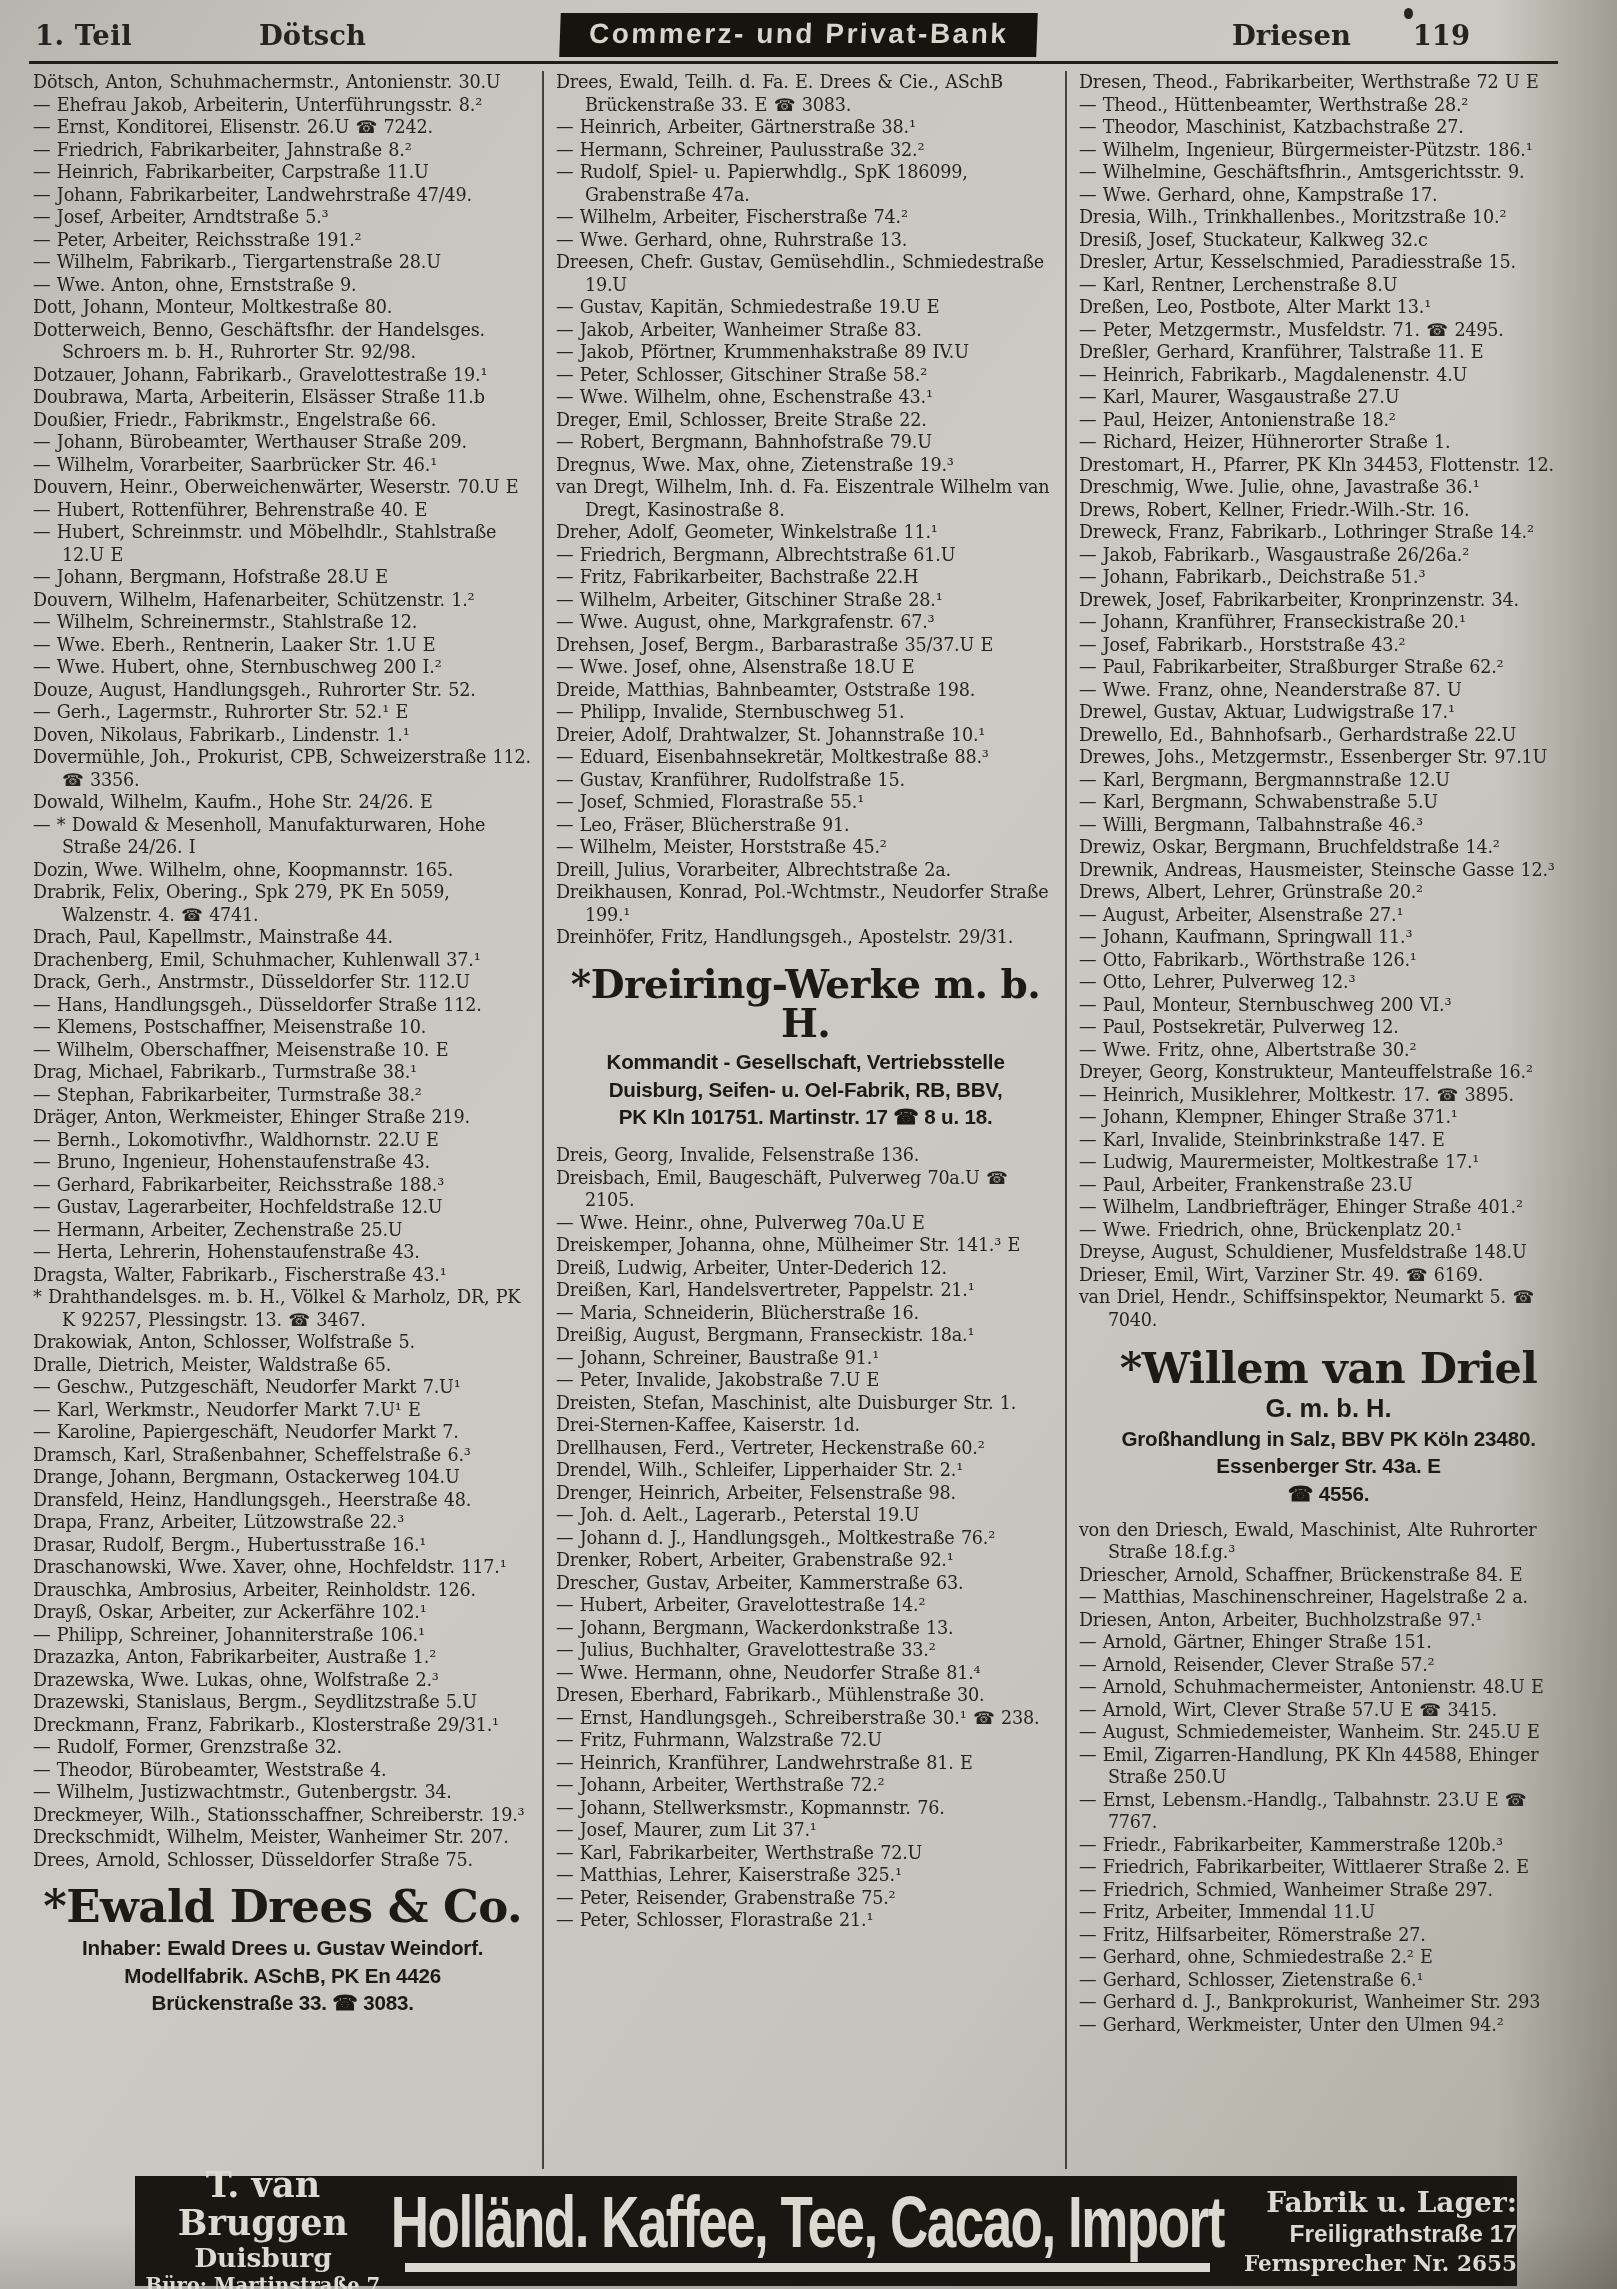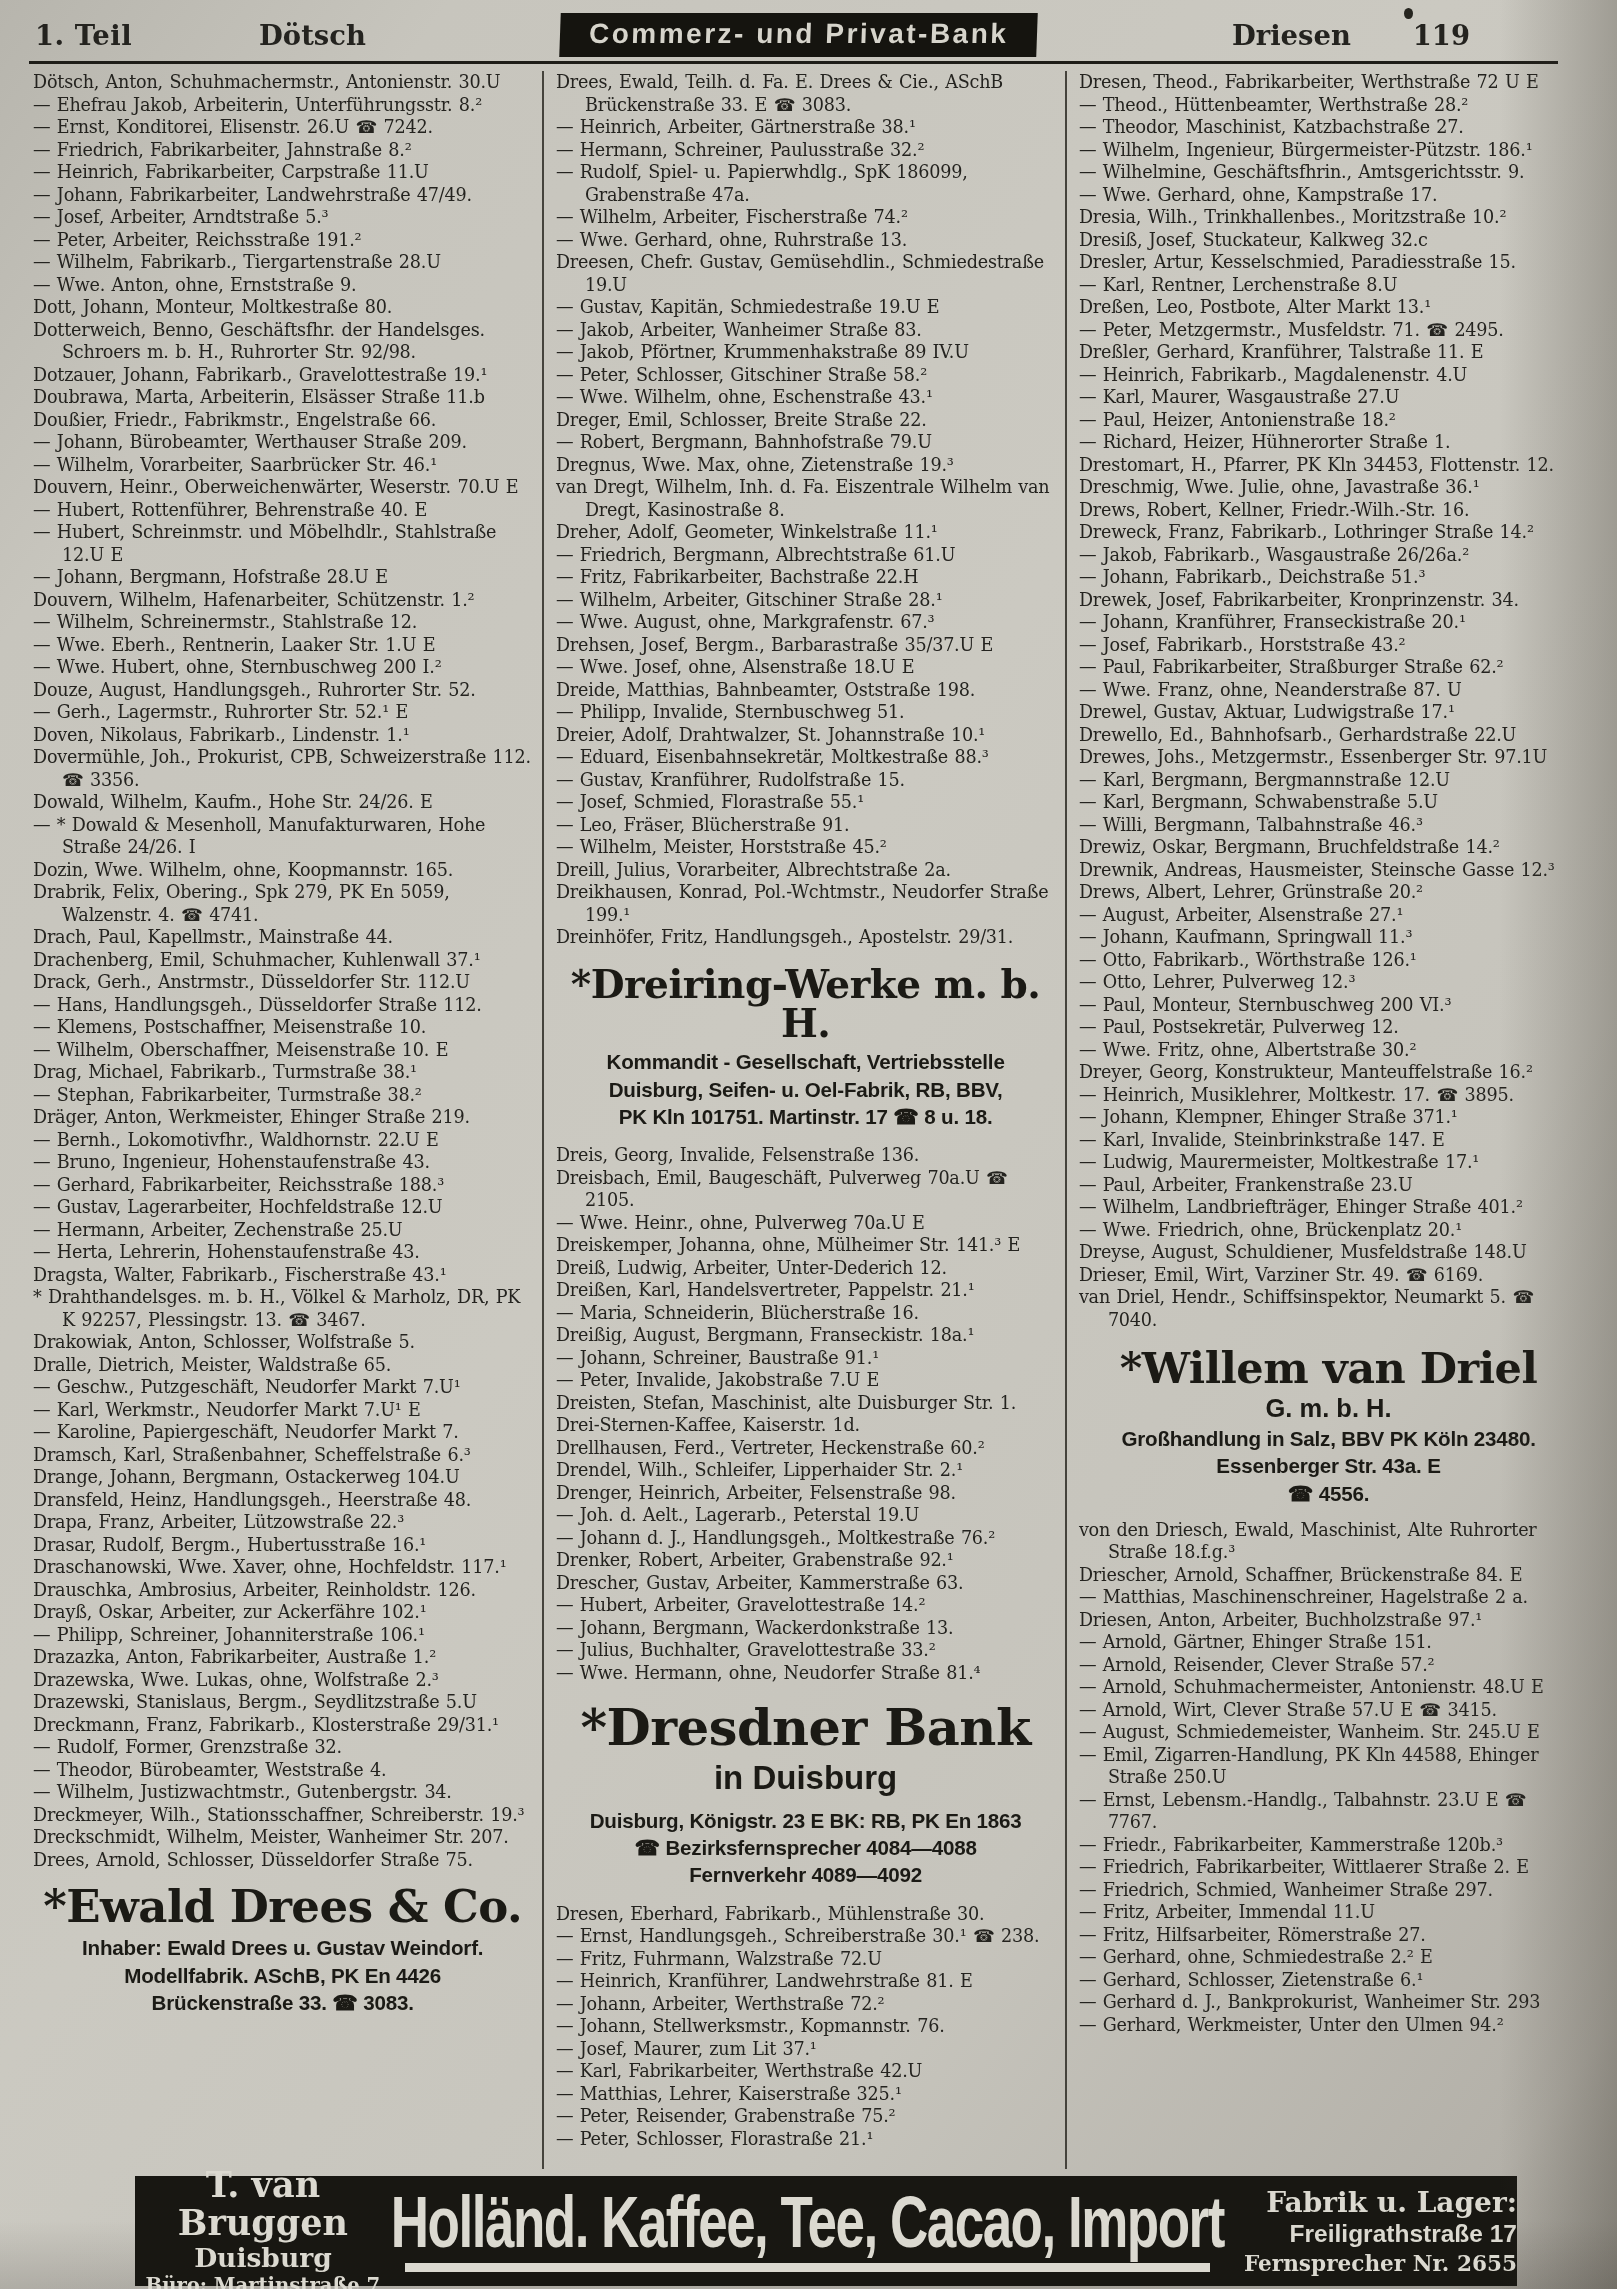--- a/index.html
+++ b/index.html
@@ -214,35 +214,28 @@
         <div class="entry">Drendel, Wilh., Schleifer, Lipperhaider Str. 2.¹</div>
         <div class="entry">Drenger, Heinrich, Arbeiter, Felsenstraße 98.</div>
         <div class="entry">— Joh. d. Aelt., Lagerarb., Peterstal 19.U</div>
         <div class="entry">— Johann d. J., Handlungsgeh., Moltkestraße 76.²</div>
         <div class="entry">Drenker, Robert, Arbeiter, Grabenstraße 92.¹</div>
         <div class="entry">Drescher, Gustav, Arbeiter, Kammerstraße 63.</div>
         <div class="entry">— Hubert, Arbeiter, Gravelottestraße 14.²</div>
         <div class="entry">— Johann, Bergmann, Wackerdonkstraße 13.</div>
         <div class="entry">— Julius, Buchhalter, Gravelottestraße 33.²</div>
         <div class="entry">— Wwe. Hermann, ohne, Neudorfer Straße 81.⁴</div>
-        <div class="ad ad-dresdner">
-          <div class="ad-title">*Dresdner Bank</div>
-          <div class="ad-sub">in Duisburg</div>
-          <div class="ad-line">Duisburg, Königstr. 23 E BK: RB, PK En 1863</div>
-          <div class="ad-line">☎ Bezirksfernsprecher 4084—4088</div>
-          <div class="ad-line">Fernverkehr 4089—4092</div>
-        </div>
         <div class="entry">Dresen, Eberhard, Fabrikarb., Mühlenstraße 30.</div>
         <div class="entry">— Ernst, Handlungsgeh., Schreiberstraße 30.¹ ☎ 238.</div>
         <div class="entry">— Fritz, Fuhrmann, Walzstraße 72.U</div>
         <div class="entry">— Heinrich, Kranführer, Landwehrstraße 81. E</div>
         <div class="entry">— Johann, Arbeiter, Werthstraße 72.²</div>
         <div class="entry">— Johann, Stellwerksmstr., Kopmannstr. 76.</div>
         <div class="entry">— Josef, Maurer, zum Lit 37.¹</div>
-        <div class="entry">— Karl, Fabrikarbeiter, Werthstraße 42.U</div>
+        <div class="entry">— Karl, Fabrikarbeiter, Werthstraße 72.U</div>
         <div class="entry">— Matthias, Lehrer, Kaiserstraße 325.¹</div>
         <div class="entry">— Peter, Reisender, Grabenstraße 75.²</div>
         <div class="entry">— Peter, Schlosser, Florastraße 21.¹</div>
       </div>
       <div class="col">
         <div class="entry">Dresen, Theod., Fabrikarbeiter, Werthstraße 72 U E</div>
         <div class="entry">— Theod., Hüttenbeamter, Werthstraße 28.²</div>
         <div class="entry">— Theodor, Maschinist, Katzbachstraße 27.</div>
         <div class="entry">— Wilhelm, Ingenieur, Bürgermeister-Pützstr. 186.¹</div>
         <div class="entry">— Wilhelmine, Geschäftsfhrin., Amtsgerichtsstr. 9.</div>

